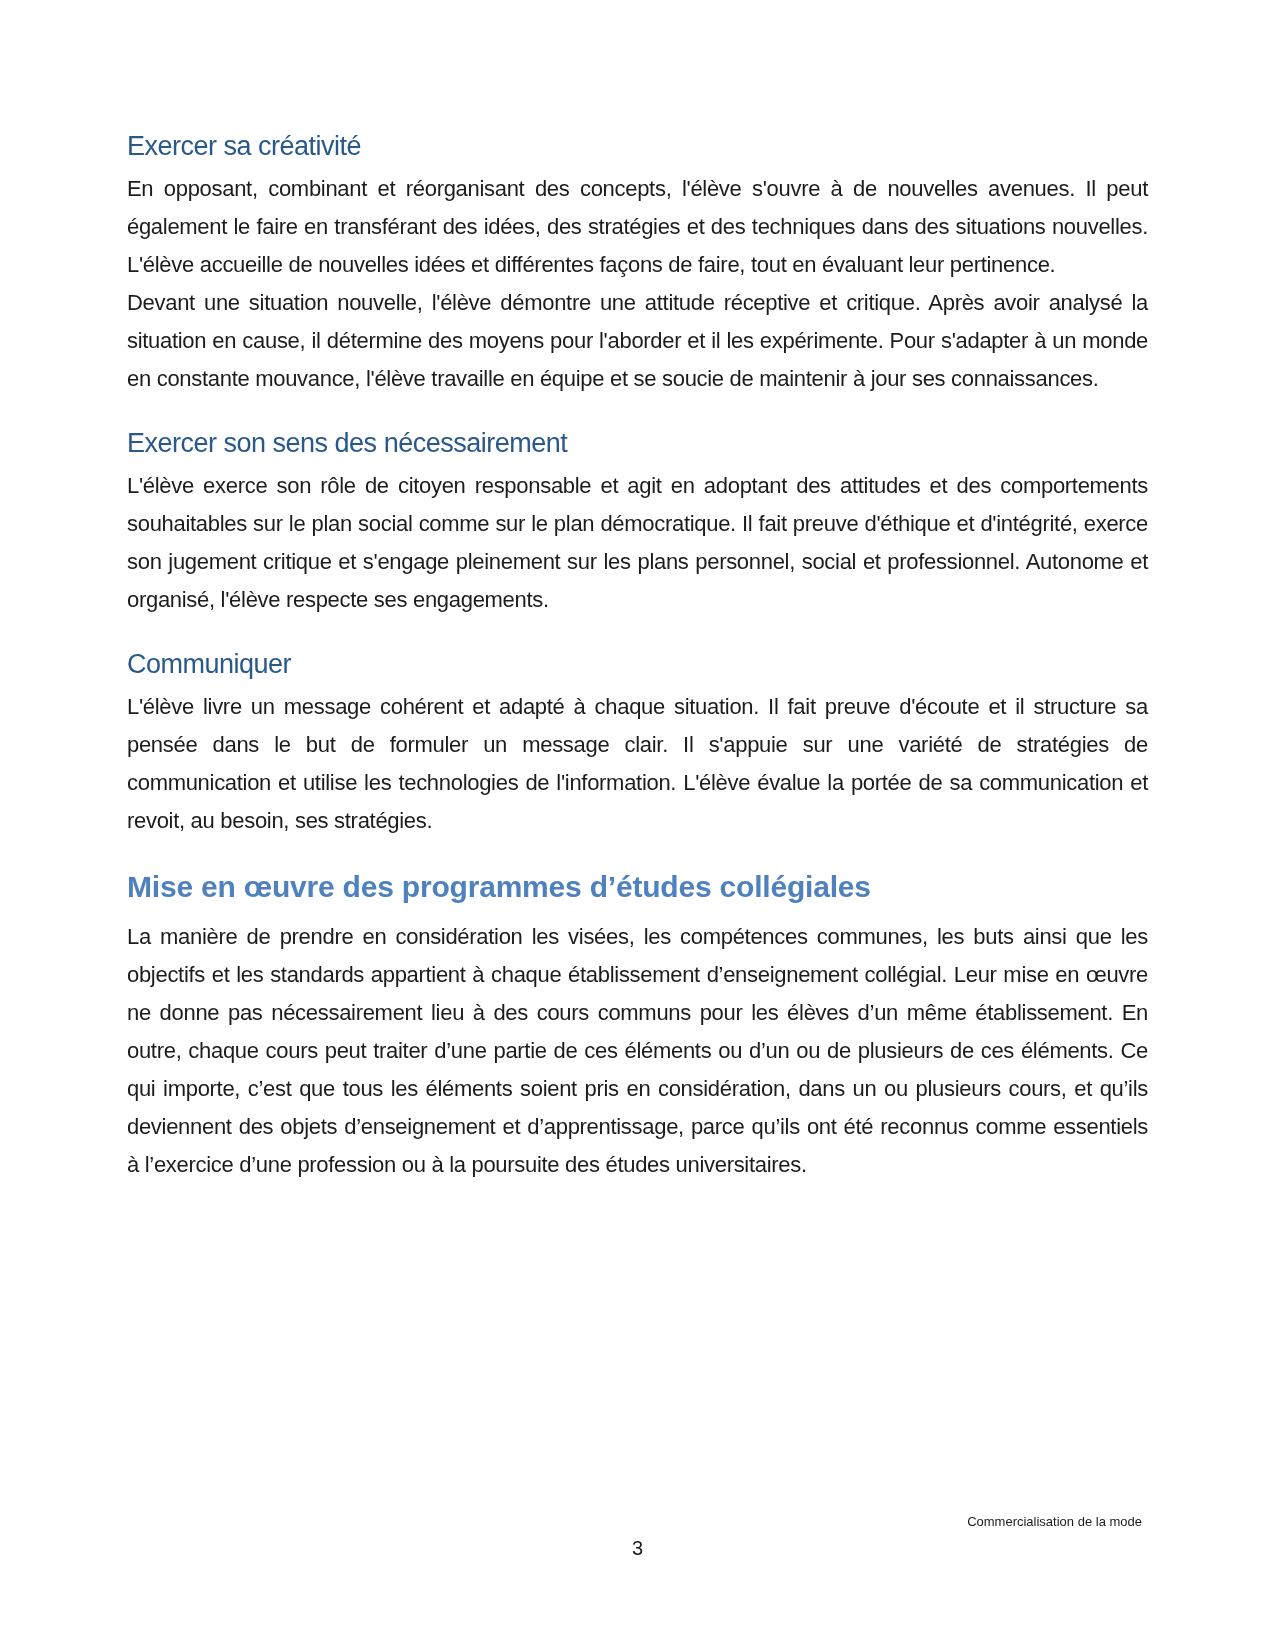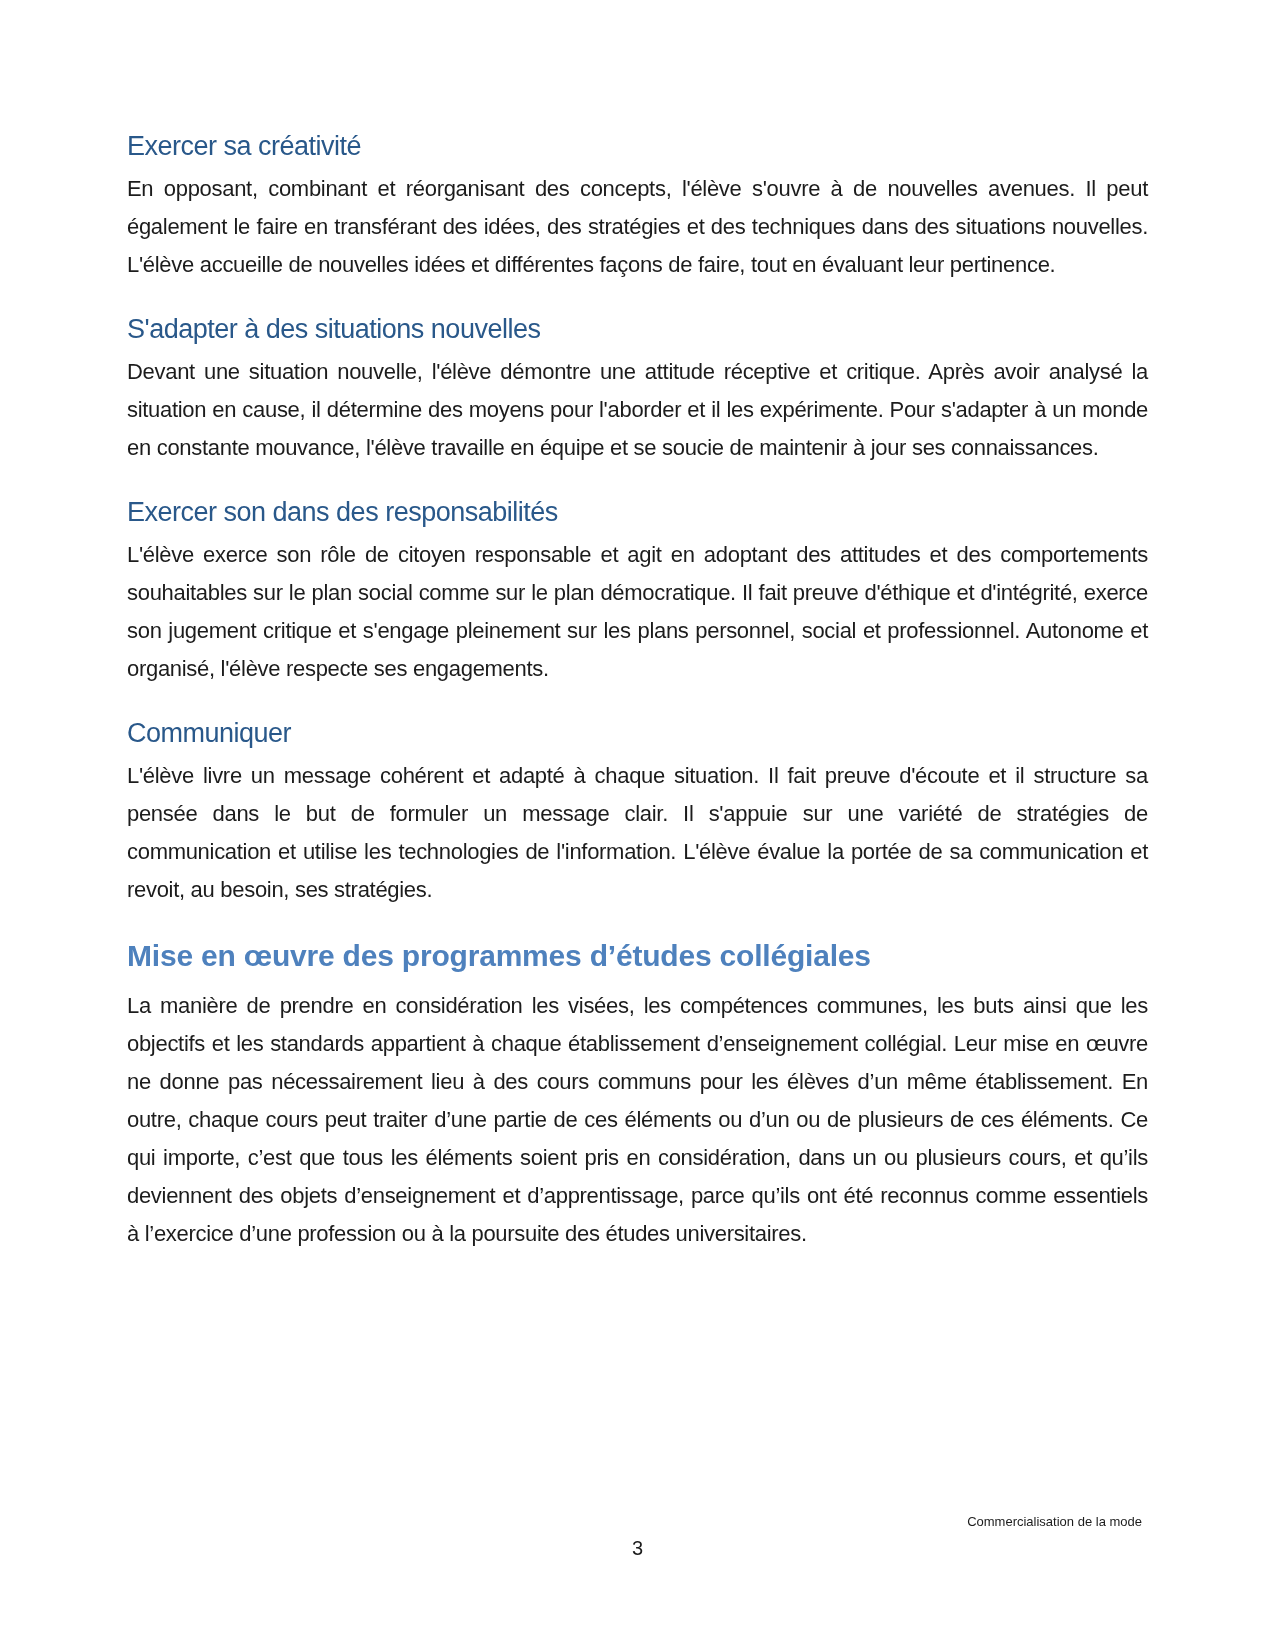--- a/index.html
+++ b/index.html
@@ -72,26 +72,25 @@
 
 <div class="page">
   <div class="content">
 
     <section>
       <h2 class="sub-heading first">Exercer sa créativité</h2>
       <p class="body-par">En opposant, combinant et réorganisant des concepts, l'élève s'ouvre à de nouvelles avenues. Il peut également le faire en transférant des idées, des stratégies et des techniques dans des situations nouvelles. L'élève accueille de nouvelles idées et différentes façons de faire, tout en évaluant leur pertinence.</p>
     </section>
 
     <section>
-      <h2 class="sub-heading">S'adapter à des situations nouvelles</h2>
       <p class="body-par">Devant une situation nouvelle, l'élève démontre une attitude réceptive et critique. Après avoir analysé la situation en cause, il détermine des moyens pour l'aborder et il les expérimente. Pour s'adapter à un monde en constante mouvance, l'élève travaille en équipe et se soucie de maintenir à jour ses connaissances.</p>
     </section>
 
     <section>
-      <h2 class="sub-heading">Exercer son dans des responsabilités</h2>
+      <h2 class="sub-heading">Exercer son sens des nécessairement</h2>
       <p class="body-par">L'élève exerce son rôle de citoyen responsable et agit en adoptant des attitudes et des comportements souhaitables sur le plan social comme sur le plan démocratique. Il fait preuve d'éthique et d'intégrité, exerce son jugement critique et s'engage pleinement sur les plans personnel, social et professionnel. Autonome et organisé, l'élève respecte ses engagements.</p>
     </section>
 
     <section>
       <h2 class="sub-heading">Communiquer</h2>
       <p class="body-par">L'élève livre un message cohérent et adapté à chaque situation. Il fait preuve d'écoute et il structure sa pensée dans le but de formuler un message clair. Il s'appuie sur une variété de stratégies de communication et utilise les technologies de l'information. L'élève évalue la portée de sa communication et revoit, au besoin, ses stratégies.</p>
     </section>
 
     <section>
       <h1 class="main-heading">Mise en œuvre des programmes d’études collégiales</h1>

